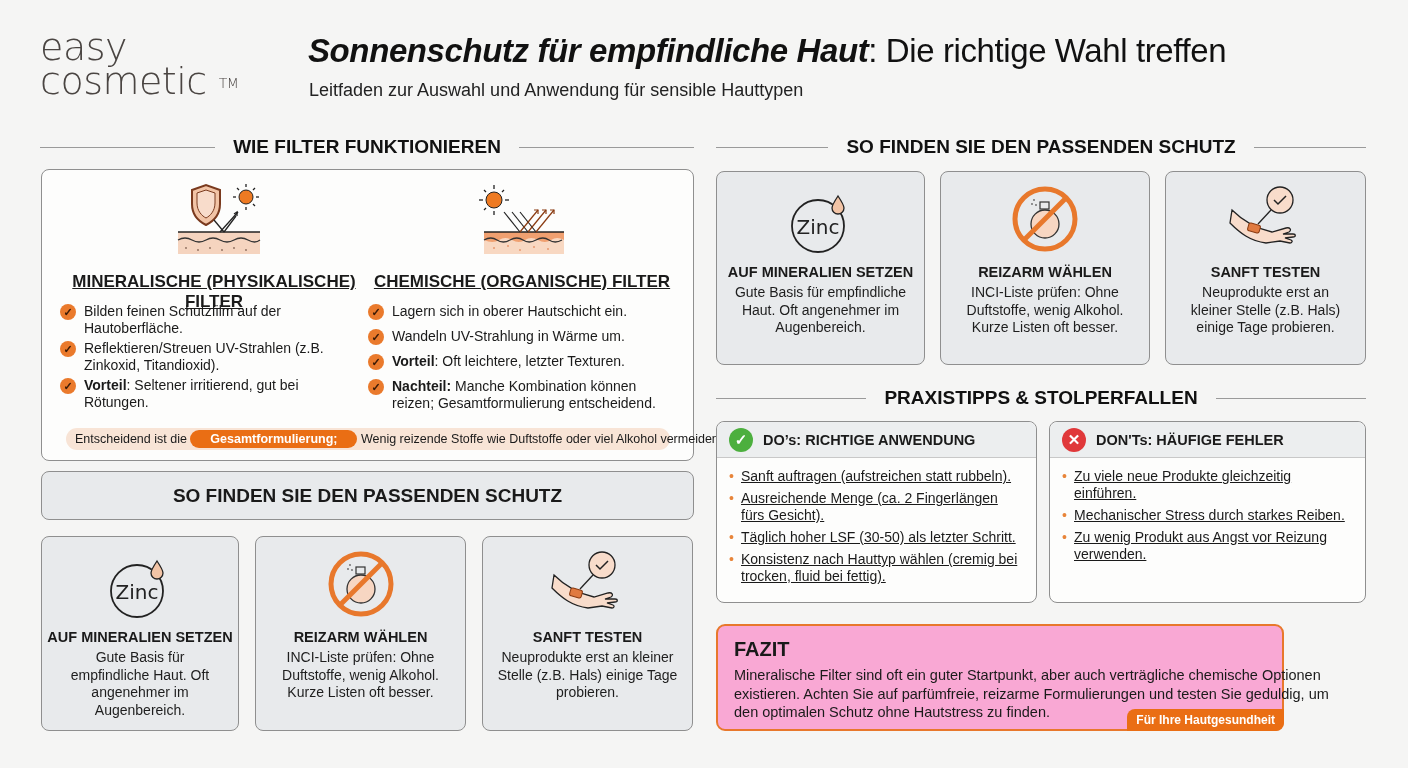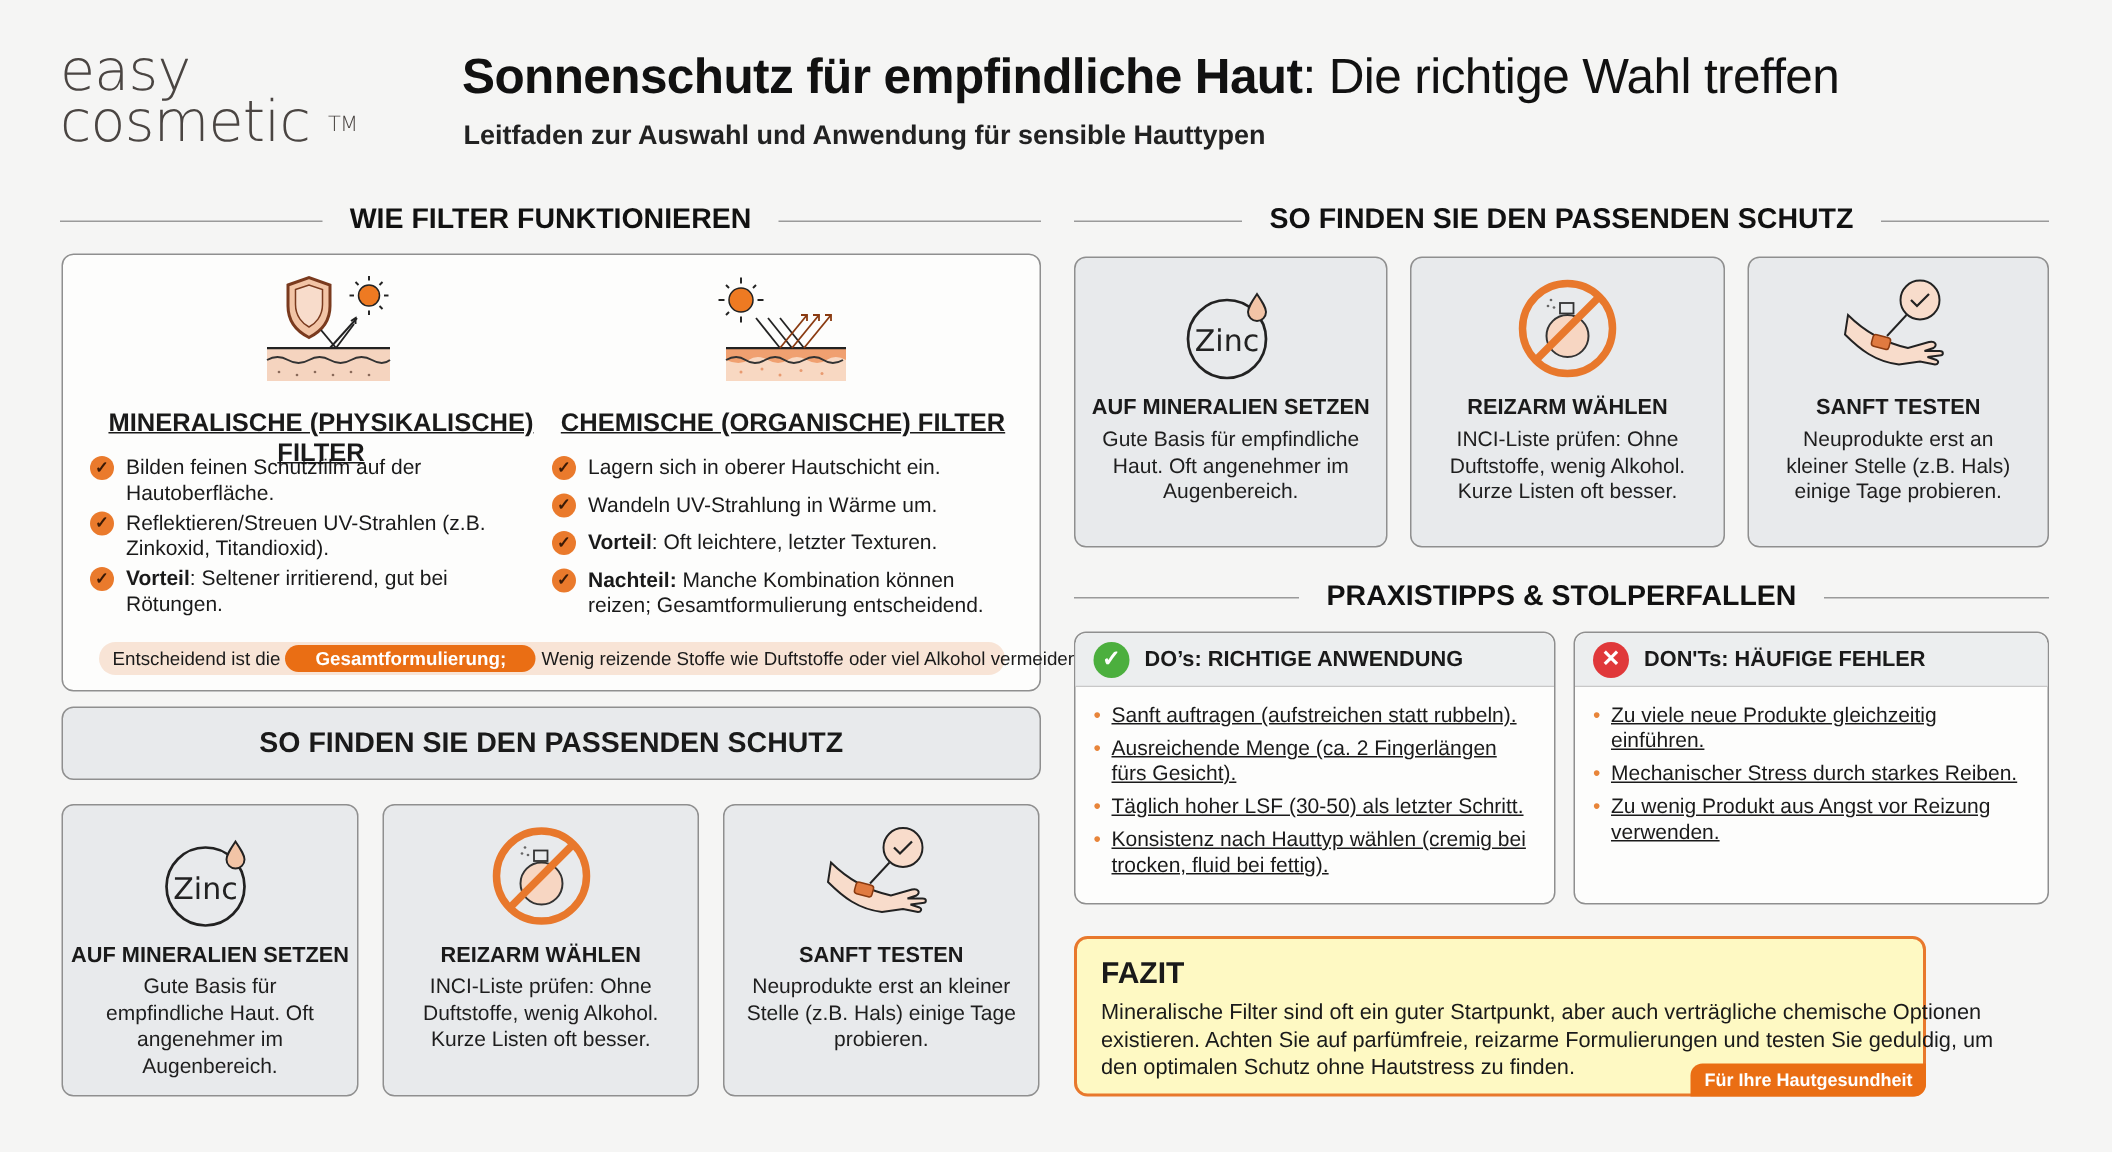--- a/index.html
+++ b/index.html
@@ -14,24 +14,24 @@
     position: absolute; left: 40px; top: 30px;
     font-family: "DejaVu Sans", sans-serif;
     font-weight: 300; color: #4a4542;
     font-size: 38px; line-height: 34px; letter-spacing: -0.5px;
   }
   .logo .tm { font-size: 14px; vertical-align: top; position: relative; top: 2px; margin-left: 12px; }
   .title {
     position: absolute; left: 308px; top: 32px;
     font-size: 33px; letter-spacing: -0.4px; color: #111;
   }
-  .title b { font-weight: 700; }
+  .title b { font-weight: 700; font-style: italic; }
   .subtitle {
     position: absolute; left: 309px; top: 80px;
-    font-size: 18px; color: #222; font-weight: bold;
+    font-size: 18px; color: #222;
   }
   .section-head {
     position: absolute; display: flex; align-items: center; gap: 18px;
     font-weight: 700; font-size: 19px; color: #111; white-space: nowrap;
   }
   .section-head .line { flex: 1; height: 1px; background: #9a9a9a; }
   .card {
     position: absolute; border: 1.5px solid #8f8f8f; border-radius: 8px;
     background: #fdfdfc;
   }
@@ -57,21 +57,21 @@
   .dd-head {
     height: 36px; border-bottom: 1px solid #c8c8c8; background: #eceeef; border-radius: 8px 8px 0 0;
     display: flex; align-items: center; padding-left: 12px; gap: 10px; font-weight: 700; font-size: 14.5px;
   }
   .dd-icon { width: 24px; height: 24px; border-radius: 50%; color: #fff; font-size: 15px; font-weight: 700; text-align: center; line-height: 24px; }
   .dot-list { list-style: none; padding: 10px 12px 0 12px; }
   .dot-list li { position: relative; padding-left: 12px; font-size: 14px; line-height: 17px; margin-bottom: 5px; text-decoration: underline; }
   .dot-list li::before { content: "•"; position: absolute; left: 0; color: #e8853a; }
   .fazit {
     position: absolute; left: 716px; top: 624px; width: 568px; height: 107px;
-    border: 2.5px solid #e8782c; border-radius: 9px; background: #fef9c3;
+    border: 2.5px solid #e8782c; border-radius: 9px; background: #f9a8d4;
   }
   .fazit-title { position: absolute; left: 16px; top: 12px; font-weight: 700; font-size: 20px; }
   .fazit-text { position: absolute; left: 16px; top: 40px; width: 615px; font-size: 14.5px; line-height: 18.5px; }
   .fazit-badge {
     position: absolute; right: -2px; bottom: -2px; background: #ea6e14; color: #fff;
     font-weight: 700; font-size: 12px; padding: 4px 9px; border-radius: 8px 0 8px 0;
   }
   svg { display: block; }
 </style>
 </head>

